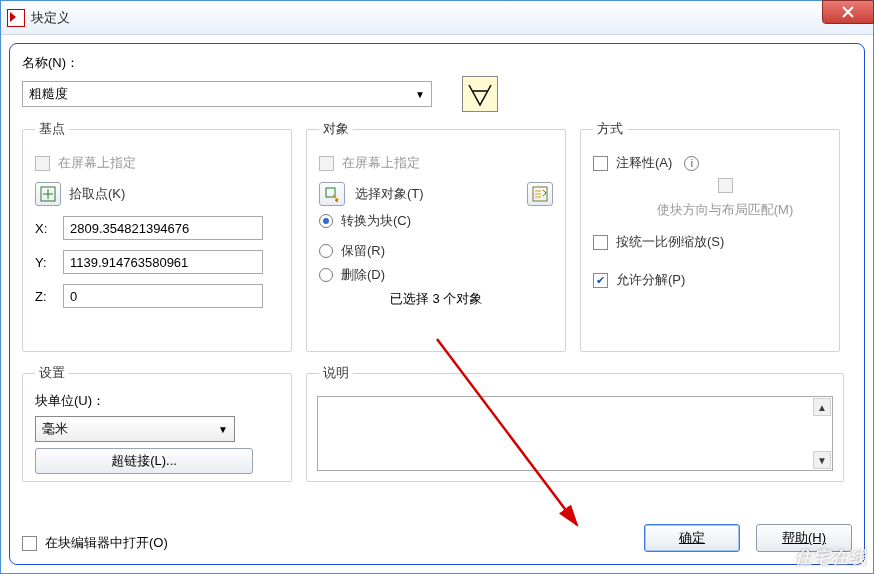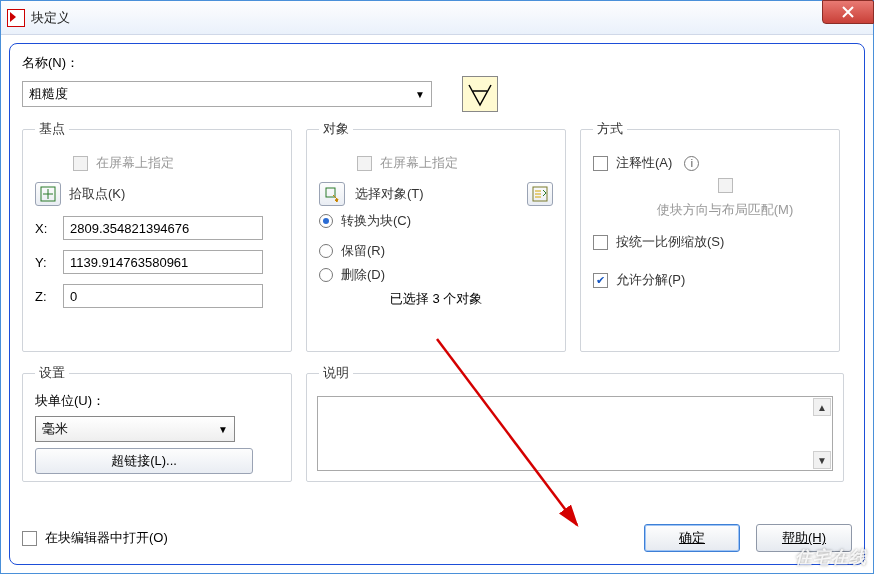--- a/index.html
+++ b/index.html
@@ -20,21 +20,21 @@
   .preview-cell svg { width:30px; height:30px; }
 
   .groups { display:flex; gap:14px; margin-top:4px;}
   fieldset { border:1px solid #d0d4da; border-radius:2px; padding:10px 12px 12px 12px; margin:0; }
   fieldset.basepoint { width:270px; height:232px;}
   fieldset.objects  { width:260px; height:232px;}
   fieldset.mode     { width:260px; height:232px;}
   legend { padding:0 4px; color:#333; }
 
   .chk-line, .opt-line { display:flex; align-items:center; gap:8px; margin:6px 0; color:#333;}
-  .chk-line.disabled, .opt-line.disabled { color:#999;margin-left:38px; }
+  .chk-line.disabled, .opt-line.disabled { color:#999; }
   .chk { width:15px; height:15px; border:1px solid #888; background:#fff; display:inline-flex; align-items:center; justify-content:center; font-size:11px; color:#1656c1; flex:0 0 auto;}
   .chk.disabled { border-color:#bbb; background:#f3f3f3;}
   .radio { width:14px; height:14px; border:1px solid #777; border-radius:50%; background:#fff; display:inline-flex; align-items:center; justify-content:center; flex:0 0 auto;}
   .radio .dot { width:6px; height:6px; background:#2b6cd4; border-radius:50%; display:none;}
   .radio.checked .dot{ display:block;}
 
   .icon-btn { width:26px; height:24px; border:1px solid #9aa3b4; border-radius:3px; background:linear-gradient(#fdfdfd,#e9edf3); display:inline-flex; align-items:center; justify-content:center;}
   .icon-btn svg { width:16px; height:16px; }
 
   .coord-row { display:flex; align-items:center; gap:10px; margin:10px 0;}
@@ -45,21 +45,21 @@
 
   .lower { display:flex; gap:14px; margin-top:12px;}
   fieldset.settings{ width:270px; height:118px;}
   fieldset.descr   { flex:1; height:118px; position:relative;}
   .unit-combo{ width:200px; height:26px; border:1px solid #888; display:flex; align-items:center; justify-content:space-between; padding:0 6px; background:linear-gradient(#fff,#eee); margin:6px 0;}
   .link-btn{ width:218px; height:26px; border:1px solid #9aa3b4; border-radius:3px; background:linear-gradient(#fdfdfd,#e9edf3); display:flex; align-items:center; justify-content:center;}
   .desc-area{ position:absolute; left:10px; right:10px; top:14px; bottom:10px; border:1px solid #a9a9a9; background:#fff; }
   .desc-scroll-up, .desc-scroll-down{ position:absolute; right:1px; width:18px; height:18px; background:#f1f1f1; border:1px solid #cfcfcf; display:flex; align-items:center; justify-content:center; font-size:10px; color:#3b3b3b;}
   .desc-scroll-up{ top:1px;} .desc-scroll-down{ bottom:1px;}
 
-  .footer { position:absolute; left:12px; right:12px; bottom:12px; display:flex; align-items:center; justify-content:space-between;}
+  .footer { position:absolute; left:12px; right:12px; bottom:12px; display:flex; align-items:flex-end; justify-content:space-between;}
   .footer-left { display:flex; align-items:center; gap:8px;}
   .footer-right { display:flex; gap:16px;}
   .dlg-btn{ width:96px; height:28px; border:1px solid #8f98a8; border-radius:3px; background:linear-gradient(#fefefe,#e6eaf0); display:flex; align-items:center; justify-content:center; cursor:pointer;text-decoration:underline;}
   .dlg-btn.primary{ border-color:#3d7fd6; box-shadow:0 0 0 1px #9ec4f5 inset;}
 
   .selected-note{ text-align:center; margin-top:6px;}
 
   .arrow-overlay{ position:absolute; pointer-events:none; left:0; top:0; width:100%; height:100%;}
   .watermark{ position:absolute; right:6px; bottom:4px; font-size:17px; font-style:italic; color:rgba(255,255,255,0.85); text-shadow:0 0 3px rgba(0,0,0,0.4); font-weight:bold; letter-spacing:1px;}
 </style>

